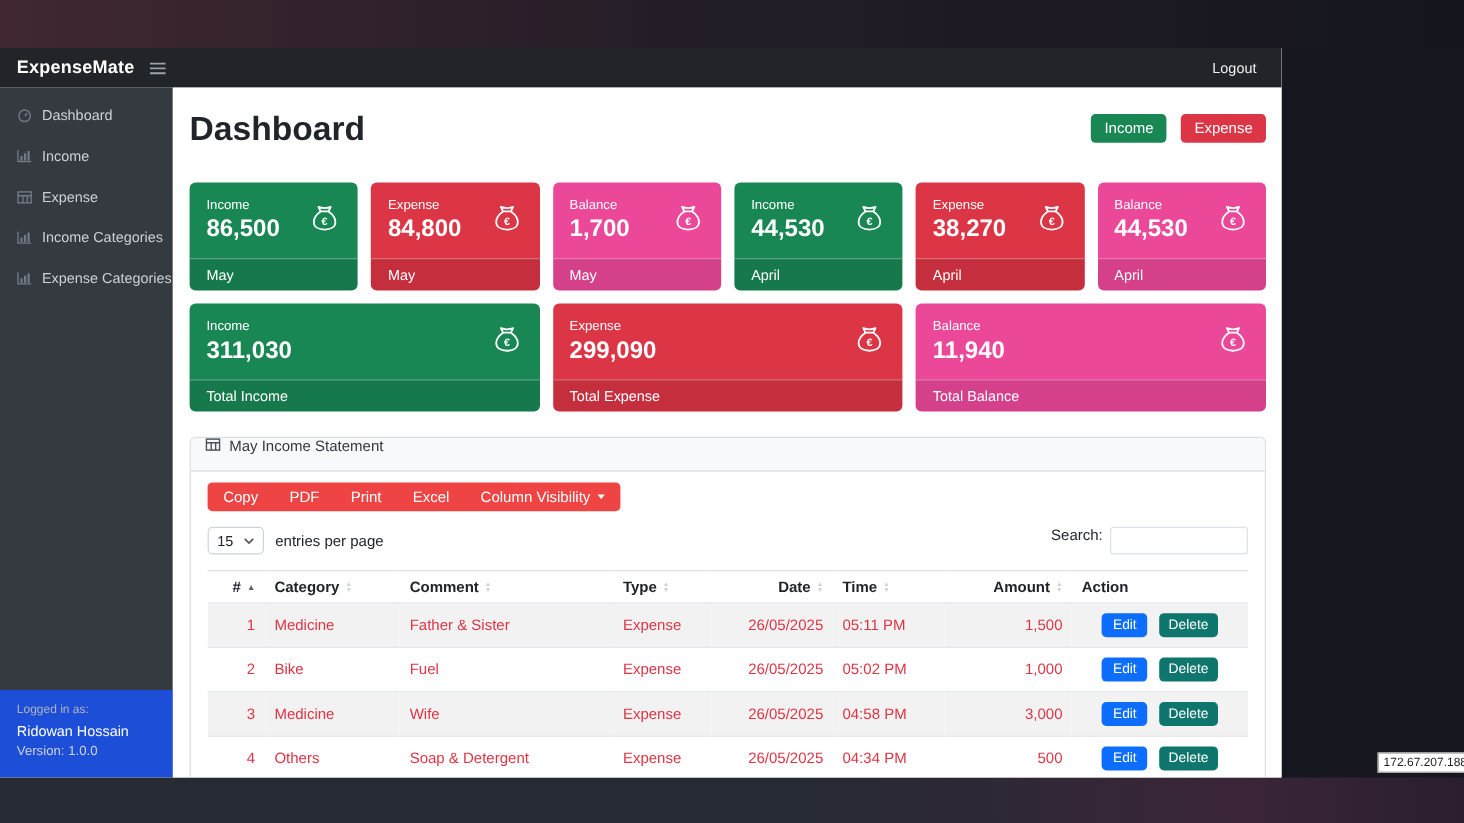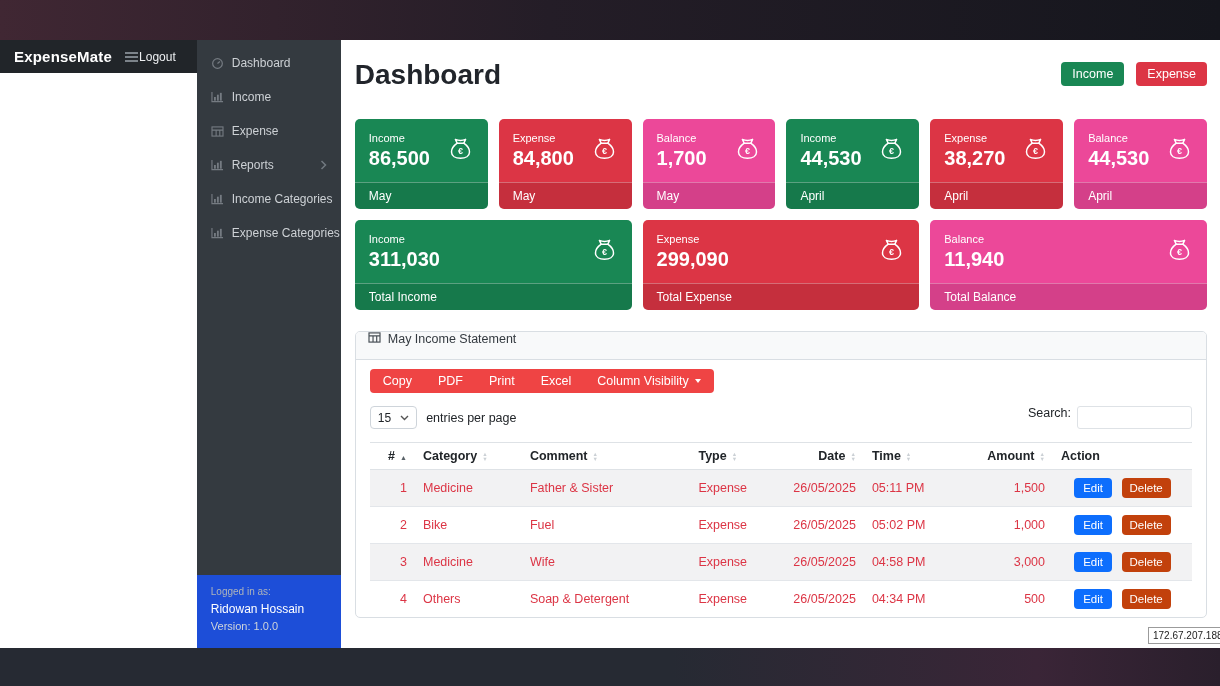--- a/index.html
+++ b/index.html
@@ -3,22 +3,22 @@
 <meta charset="utf-8">
 <style>
   * { box-sizing: border-box; margin: 0; padding: 0; }
   html,body { width:1220px; height:686px; overflow:hidden; font-family:"Liberation Sans", sans-serif; }
   .stage { position:relative; width:1220px; height:686px; background:#17181f; overflow:hidden; }
   .strip-top { position:absolute; top:0; left:0; width:1220px; height:40px;
     background:linear-gradient(to right,#402733 0%,#241d27 45%,#15161d 100%); }
   .strip-bottom { position:absolute; bottom:0; left:0; width:1220px; height:38px;
     background:linear-gradient(to right,#262a33 0%,#262a33 55%,#3a2537 85%,#2a1f2c 100%); }
 
-  .app { position:absolute; top:40px; left:0; width:1220px; height:608px; background:#fff;
-    display:flex; overflow:hidden; }
+  .app { position:absolute; top:40px; left:0; width:1068px; height:608px; background:#fff;
+    display:flex; flex-direction:column; overflow:hidden; }
 
   
   .topnav { height:33px; flex:0 0 33px; background:#212529; display:flex; align-items:center;
     padding:0 21px 0 14px; color:#fff; }
   .brand { font-size:15px; font-weight:bold; letter-spacing:.2px; cursor:pointer; }
   .hamburger { margin-left:12px; display:flex; align-items:center; cursor:pointer; }
   .topnav .spacer { flex:1; }
   .logout { font-size:12px; color:#eef0f2; cursor:pointer; }
 
   .layout { flex:1; display:flex; min-height:0; }
@@ -89,21 +89,21 @@
   .data-table td.right { text-align:right; }
   .data-table tbody tr { border-top:1px solid #e3e6ea; }
   .data-table tbody tr:first-child { border-top:none; }
   .data-table tbody tr:nth-child(odd) { background:#f2f2f3; }
   .sort-asc { color:#5a6268; font-size:7px; margin-left:5px; vertical-align:middle; }
   .sort-both { display:inline-flex; flex-direction:column; vertical-align:middle; margin-left:5px;
     color:#cbd0d5; font-size:5.5px; line-height:5px; }
   .action-cell { text-align:center; }
   .btn-edit { background:#0d6efd; border:none; border-radius:4px; color:#fff; font-size:11.5px;
     padding:4px 9px; cursor:pointer; font-family:inherit; }
-  .btn-delete { background:#c2410c; border:none; border-radius:4px; color:#fff; font-size:11.5px;
+  .btn-delete { background:#0f766e; border:none; border-radius:4px; color:#fff; font-size:11.5px;
     padding:4px 8px; margin-left:6px; cursor:pointer; font-family:inherit; }
 
   .ip-tooltip { position:absolute; left:1148px; top:627px; z-index:20; background:#fff;
     border:1px solid #9b9b9b; font-size:10px; color:#222; padding:2px 4px; white-space:nowrap; }
 </style>
 </head>
 <body>
 
 <div class="stage">
   <div class="strip-top"></div>
@@ -152,36 +152,20 @@
           <div class="side-item">
             <span class="sicon">
               <svg width="13" height="11" viewBox="0 0 14 12">
                   <rect x="1" y="1" width="12" height="10" fill="none" stroke="#8b9198" stroke-width="1.2"></rect>
                   <path d="M1 4.5 h12 M5.5 4.5 v6.5 M9.5 4.5 v6.5" stroke="#8b9198" stroke-width="1.2" fill="none"></path>
                 </svg>
             </span>
             <span>Expense</span>
           </div>
 
-          <div class="side-item">
-            <span class="sicon">
-              <svg width="13" height="12" viewBox="0 0 14 13">
-                  <path d="M1 1 v10.5 h12" fill="none" stroke="#8b9198" stroke-width="1.2"></path>
-                  <rect x="3.2" y="6.5" width="2" height="4" fill="#8b9198"></rect>
-                  <rect x="6.4" y="4" width="2" height="6.5" fill="#8b9198"></rect>
-                  <rect x="9.6" y="2" width="2" height="8.5" fill="#8b9198"></rect>
-                </svg>
-            </span>
-            <span class="grow">Reports</span>
-            <span class="sicon">
-              <svg width="7" height="10" viewBox="0 0 7 10">
-                  <path d="M1.5 1 L5.5 5 L1.5 9" stroke="#868e96" fill="none" stroke-width="1.5"></path>
-                </svg>
-            </span>
-          </div>
 
           <div class="side-item">
             <span class="sicon">
               <svg width="13" height="12" viewBox="0 0 14 13">
                   <path d="M1 1 v10.5 h12" fill="none" stroke="#8b9198" stroke-width="1.2"></path>
                   <rect x="3.2" y="6.5" width="2" height="4" fill="#8b9198"></rect>
                   <rect x="6.4" y="4" width="2" height="6.5" fill="#8b9198"></rect>
                   <rect x="9.6" y="2" width="2" height="8.5" fill="#8b9198"></rect>
                 </svg>
             </span>

